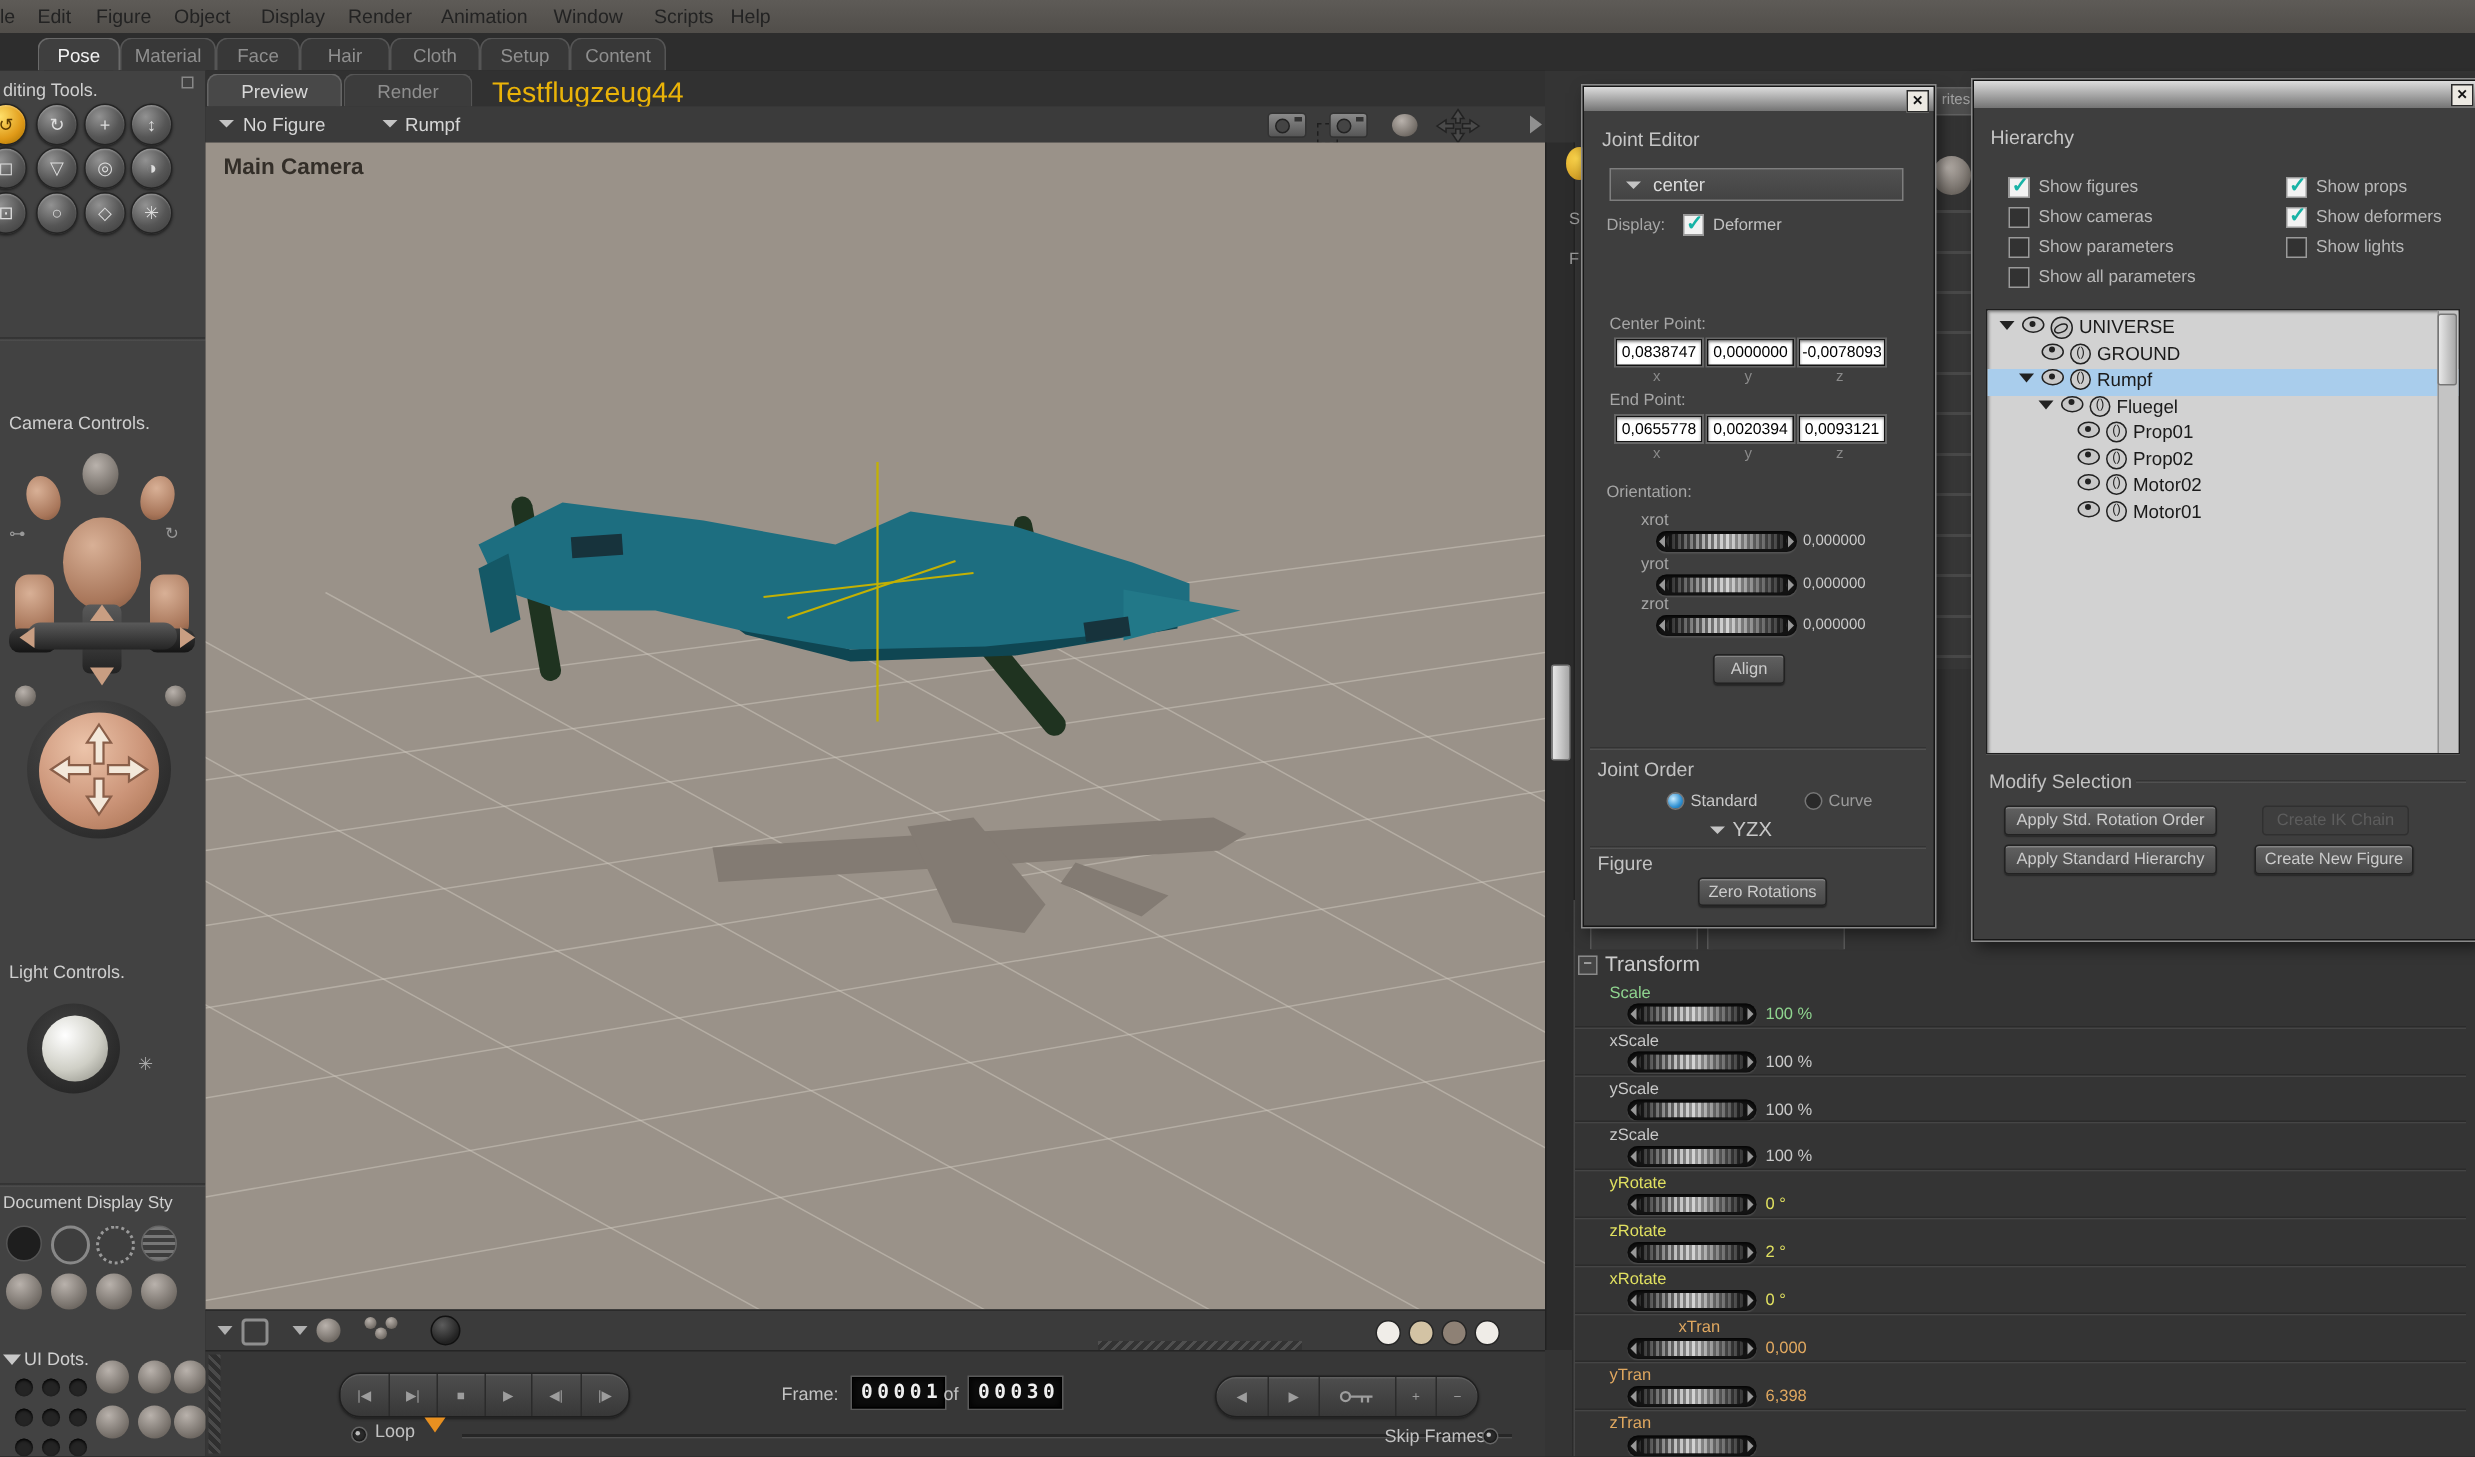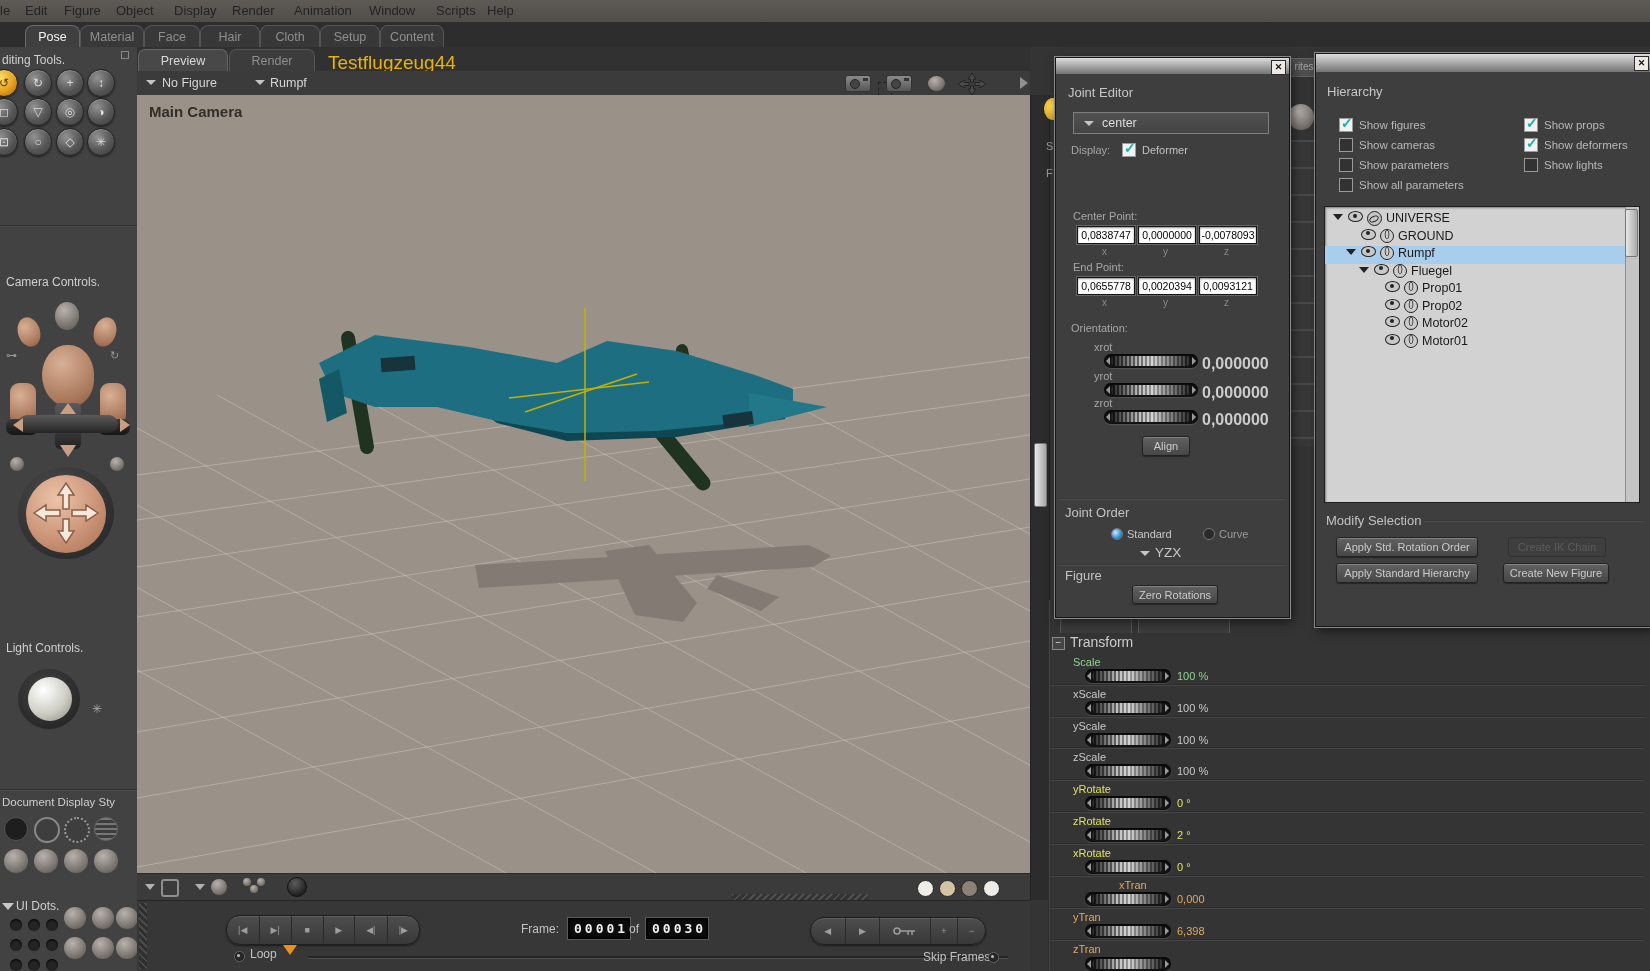--- a/index.html
+++ b/index.html
@@ -56,21 +56,21 @@
   .jelabel{position:absolute;color:#a6a6a6;font-size:11px;white-space:nowrap;}
   .seclabel{position:absolute;color:#c2c2c2;font-size:13px;white-space:nowrap;}
   .secline{position:absolute;height:2px;background:linear-gradient(#2c2c2c,#585858);}
   .fieldbox{position:absolute;width:56px;height:16px;background:#fff;border:1px solid #141414;box-shadow:inset 0 1px 2px rgba(0,0,0,.45),0 0 0 1px #666;color:#000;font-size:10.5px;display:flex;align-items:center;justify-content:center;}
   .axis{position:absolute;color:#8a8a8a;font-size:10px;}
   .dial{position:absolute;height:14px;display:flex;align-items:center;background:#141414;border-radius:7px;padding:0 2px;box-shadow:0 1px 1px rgba(255,255,255,.12),inset 0 1px 3px #000;}
   .dial .ds{flex:1;height:10px;border-radius:5px;background:linear-gradient(90deg,rgba(0,0,0,.8),rgba(255,255,255,.25) 35%,rgba(255,255,255,.5) 52%,rgba(0,0,0,.75)),repeating-linear-gradient(90deg,#aaa 0 2px,#333 2px 4px);}
   .dial .da{width:0;height:0;border:4px solid transparent;}
   .dial .dl{border-right-color:#999;border-left:none;margin-right:1px;}
   .dial .dr{border-left-color:#999;border-right:none;margin-left:1px;}
-  .dval{position:absolute;color:#cccccc;font-size:16px;white-space:nowrap;font-weight:bold;}
+  .dval{position:absolute;color:#cccccc;font-size:10px;white-space:nowrap;}
   .pbtn{position:absolute;background:linear-gradient(#616161,#474747);border:1px solid #222;border-radius:3px;color:#cbcbcb;font-size:11px;display:flex;align-items:center;justify-content:center;box-shadow:inset 0 1px 0 rgba(255,255,255,.22),0 1px 1px rgba(0,0,0,.4);white-space:nowrap;}
   .pbtn.disabled{color:#5d5d5d;background:#3e3e3e;border-color:#303030;box-shadow:none;}
   .cb{display:inline-block;width:12px;height:12px;border:1px solid #9a9a9a;background:#323232;position:relative;flex:none;}
   .cb.on{background:#f2f2f2;}
   .cb.on::after{content:"✓";position:absolute;left:1px;top:-4px;color:#17b3a6;font-size:14px;font-weight:bold;}
   .cbrow{position:absolute;display:flex;align-items:center;gap:6px;}
   .cblabel{color:#b8b8b8;font-size:11.5px;white-space:nowrap;}
   .rb{display:inline-block;width:10px;height:10px;border-radius:50%;background:#2a2a2a;border:1px solid #777;flex:none;}
   .rb.on{background:radial-gradient(circle at 35% 35%,#c8ecff,#2f90d2 60%,#1a5d8d);}
   

